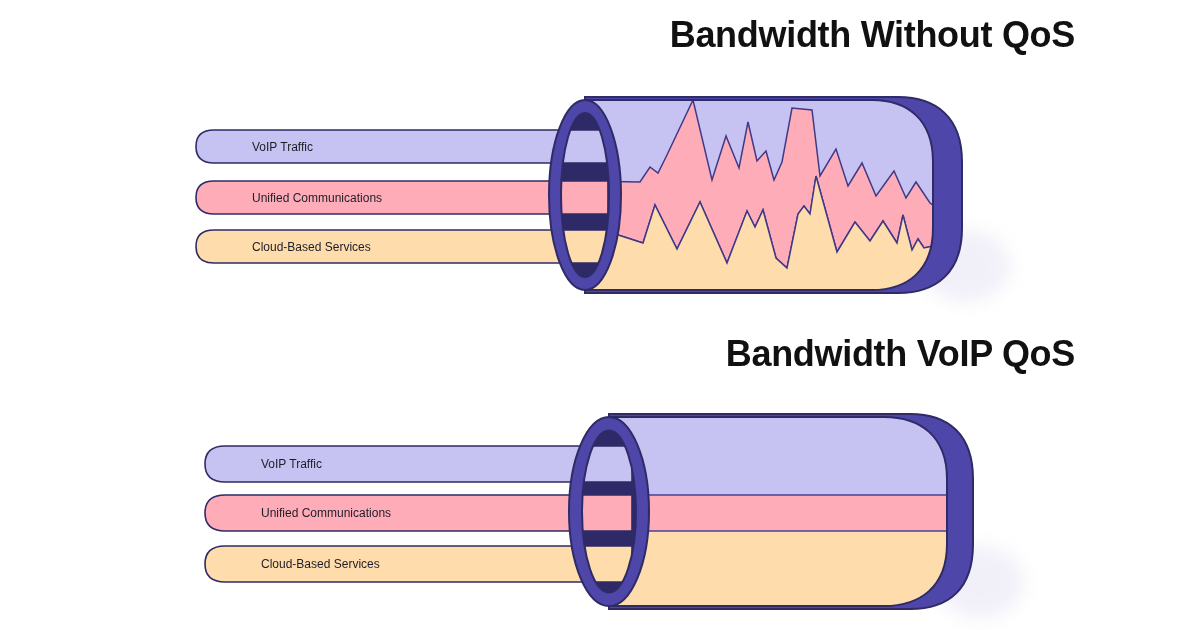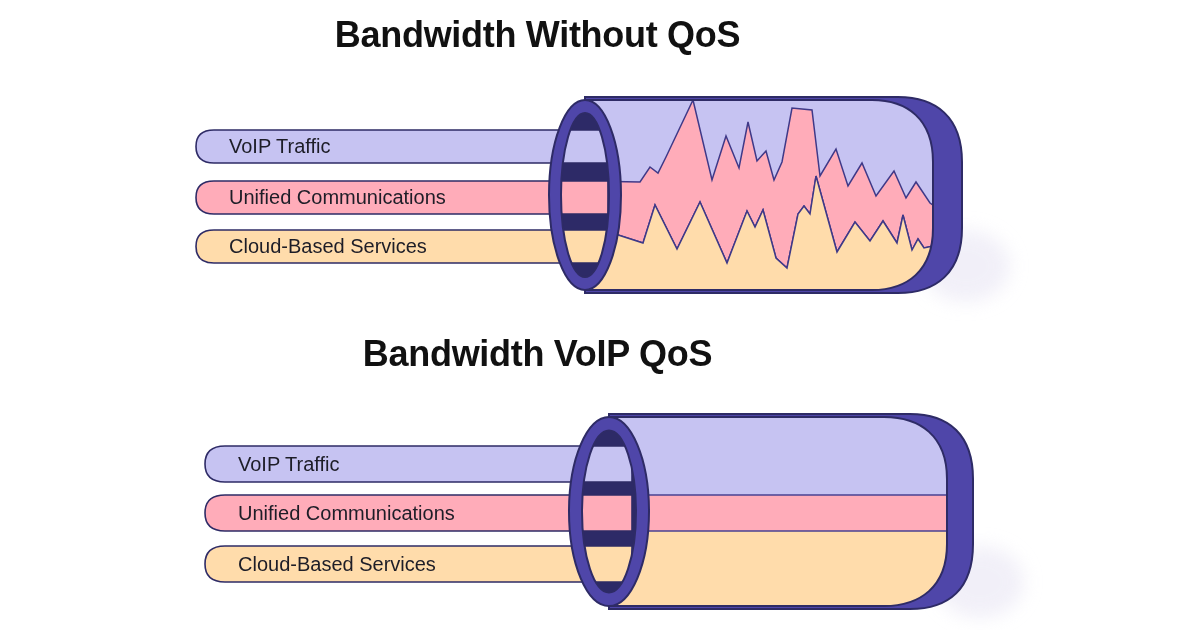--- a/index.html
+++ b/index.html
@@ -1,23 +1,23 @@
 <!DOCTYPE html>
 <html><head>
 <meta charset="utf-8">
 <style>
   html,body{margin:0;padding:0;}
   body{width:1200px;height:630px;position:relative;overflow:hidden;background:#ffffff;
        font-family:"Liberation Sans", sans-serif;}
   .stage{position:absolute;inset:0;}
   svg{position:absolute;left:0;top:0;}
-  .title{position:absolute;left:0;width:1075px;text-align:center;
+  .title{position:absolute;left:0;width:1075px;text-align:right;
          font-size:36px;font-weight:bold;letter-spacing:-0.3px;color:#111111;line-height:42px;}
   .pipe-label{position:absolute;display:flex;align-items:center;
-              font-size:20px;color:#1d1d27;white-space:nowrap;}
+              font-size:12px;color:#1d1d27;white-space:nowrap;margin-left:23px;}
 </style>
 </head>
 <body>
 
 <div class="stage">
 
 <svg width="1200" height="630" viewBox="0 0 1200 630">
   <defs>
     <clipPath id="bodyClipTop">
       <path d="M585,100 L872,100 C907,100 933,119 933,162 L933,228 C933,271 907,290 872,290 L585,290 Z"></path>

